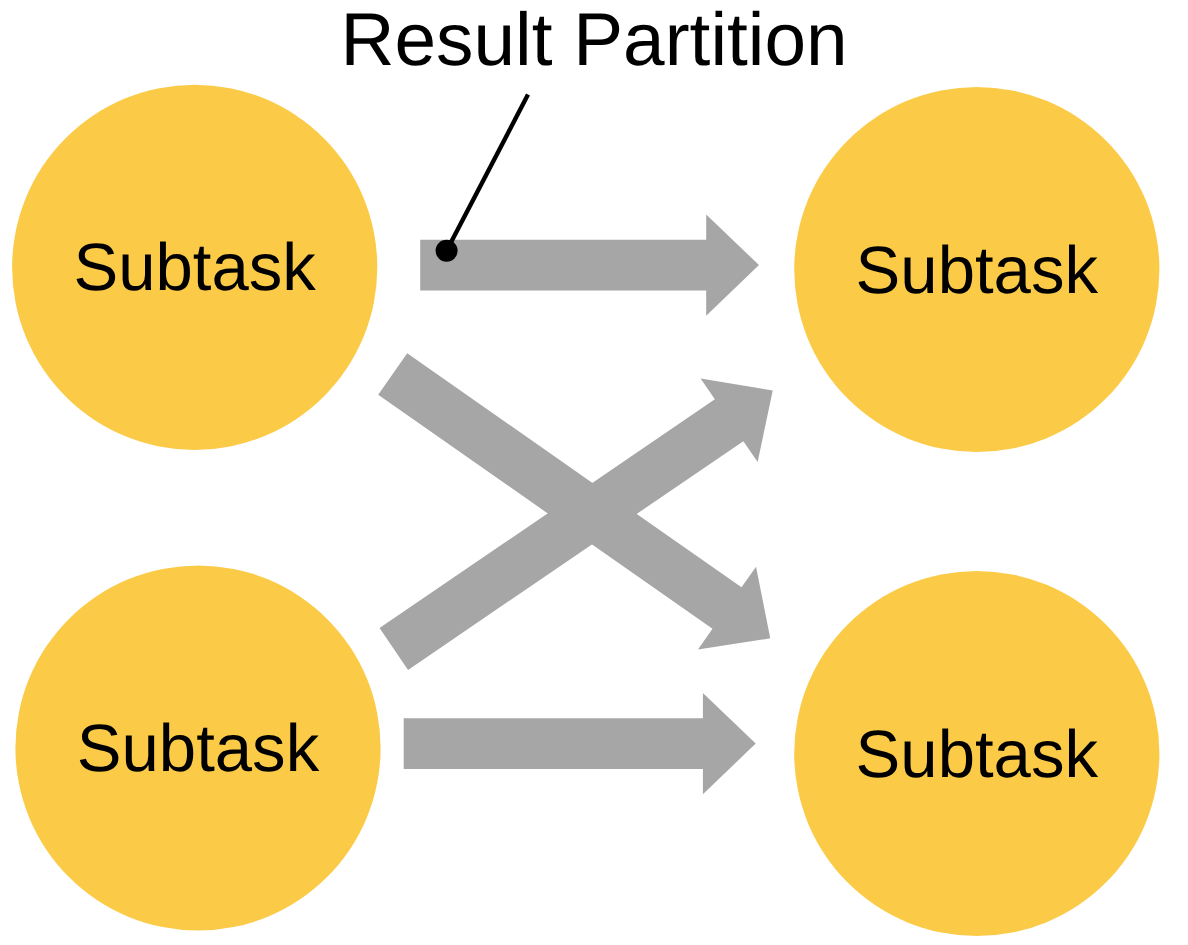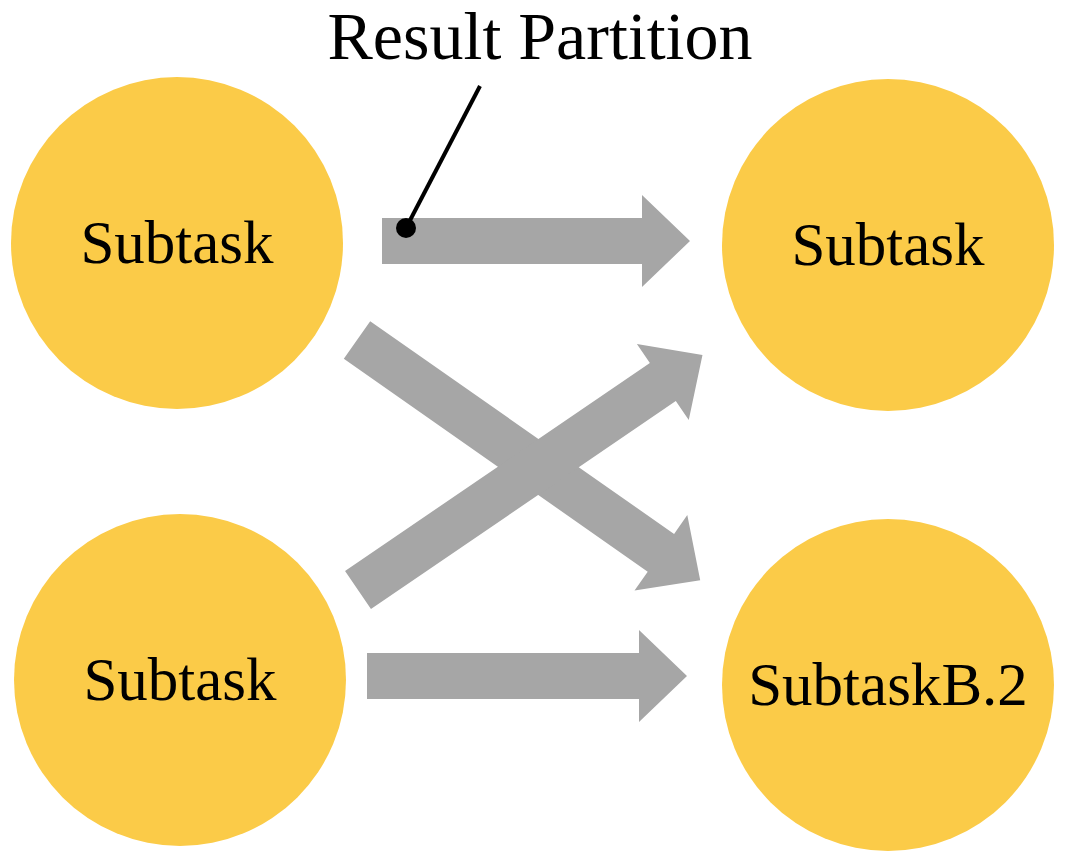--- a/index.html
+++ b/index.html
@@ -9,21 +9,21 @@
     --background: #FFFFFF;
   }
   * { margin: 0; padding: 0; box-sizing: border-box; }
   html, body { background: var(--background); }
   .stage {
     position: relative;
     width: 1080px;
     height: 859px;
     background: var(--background);
     overflow: hidden;
-    font-family: Liberation Serif, serif;
+    font-family: Liberation Sans, sans-serif;
     color: var(--text);
   }
   .arrow-layer {
     position: absolute;
     left: 0; top: 0;
     width: 1080px; height: 859px;
   }
   .block-arrow { fill: var(--arrow-fill); }
   .leader-line { stroke: var(--text); stroke-width: 4; }
   .leader-dot { fill: var(--text); }
@@ -94,16 +94,15 @@
   <div class="node node-a2">
     <span>Subtask</span>
   </div>
 
   <div class="node node-b1">
     <span>Subtask</span>
   </div>
 
   <div class="node node-b2">
     <span>Subtask</span>
-    <span>B.2</span>
   </div>
 
 </div>
 
 </body></html>

